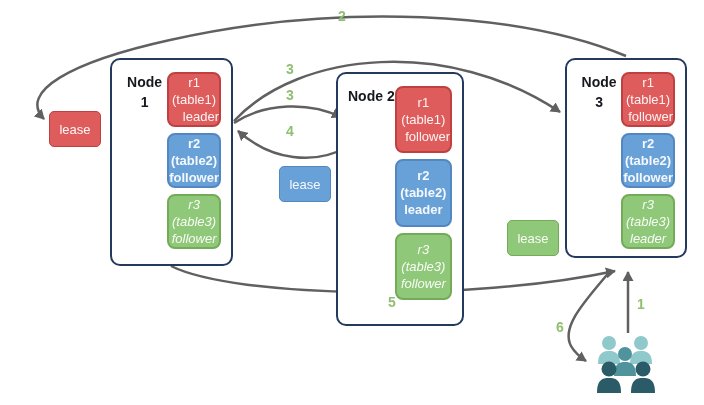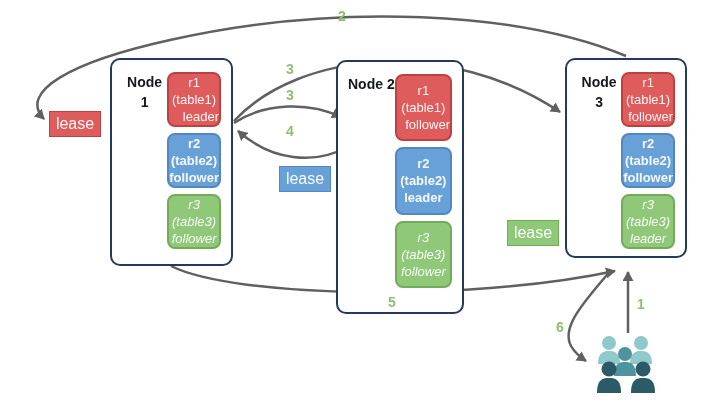--- a/index.html
+++ b/index.html
@@ -16,22 +16,22 @@
   .node-title{text-align:center;font-weight:bold;font-size:14px;color:#15181d;
         height:20px;line-height:20px;margin-bottom:8px;}
   .replicas{display:flex;flex-direction:column;gap:6px;flex:1;}
   .replica{flex:1;border-radius:8px;border:2px solid transparent;box-sizing:border-box;
         display:flex;flex-direction:column;align-items:center;justify-content:center;
         color:rgba(255,255,255,0.93);font-size:13px;line-height:17px;text-align:center;}
   .replica[data-color="red"]{background:var(--red-fill);border-color:var(--red-border);align-items:flex-end;}
   .replica[data-color="blue"]{background:var(--blue-fill);border-color:var(--blue-border);font-weight:bold;}
   .replica[data-color="green"]{background:var(--green-fill);border-color:var(--green-border);font-style:italic;}
 
-  .lease{position:absolute;width:52px;height:26px;border-radius:0;box-sizing:border-box;
-        border:1.5px solid transparent;color:rgba(255,255,255,0.95);font-size:16px;
+  .lease{position:absolute;width:52px;height:36px;border-radius:5px;box-sizing:border-box;
+        border:1.5px solid transparent;color:rgba(255,255,255,0.95);font-size:13px;
         display:flex;align-items:center;justify-content:center;}
   .lease[data-color="red"]{background:var(--red-fill);border-color:var(--red-border);}
   .lease[data-color="blue"]{background:var(--blue-fill);border-color:var(--blue-border);}
   .lease[data-color="green"]{background:var(--green-fill);border-color:var(--green-border);}
 
   .step{position:absolute;font-size:14px;font-weight:bold;color:var(--number-color);
         width:14px;text-align:center;}
 
   .pl{fill:var(--people-light);} .pm{fill:var(--people-mid);} .pd{fill:var(--people-dark);}
 </style>
@@ -79,21 +79,21 @@
         <span>r2 (table2)</span>
         <span>follower</span>
       </div>
       <div class="replica" data-color="green">
         <span>r3 (table3)</span>
         <span>follower</span>
       </div>
     </div>
   </div>
 
-  <div class="node" style="left:336px;top:60px;width:128px;height:254px;">
+  <div class="node" style="left:336px;top:72px;width:128px;height:254px;">
     <div class="node-title">Node 2</div>
     <div class="replicas">
       <div class="replica" data-color="red">
         <span>r1 (table1)</span>
         <span>follower</span>
       </div>
       <div class="replica" data-color="blue">
         <span>r2 (table2)</span>
         <span>leader</span>
       </div>

